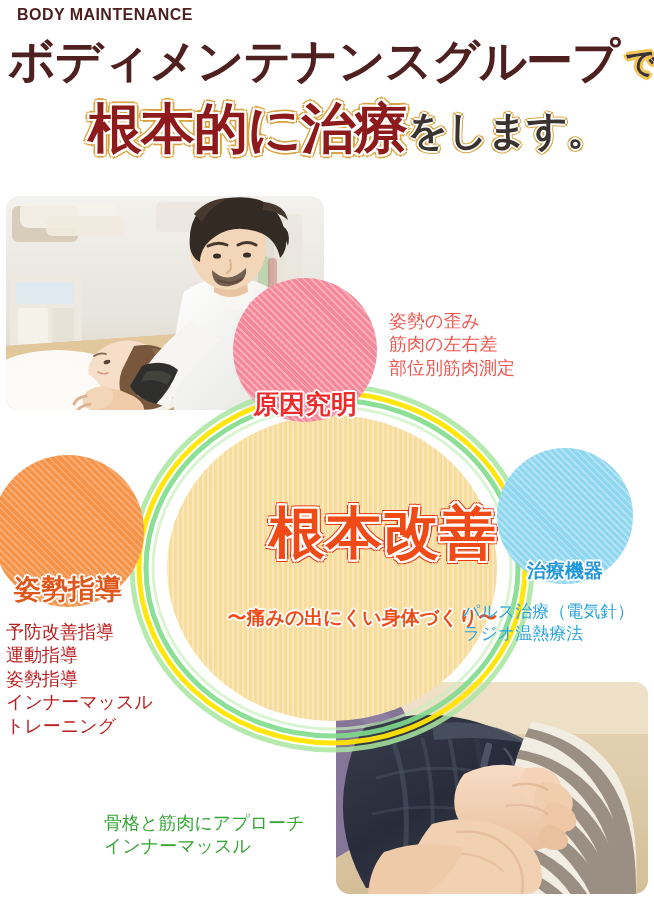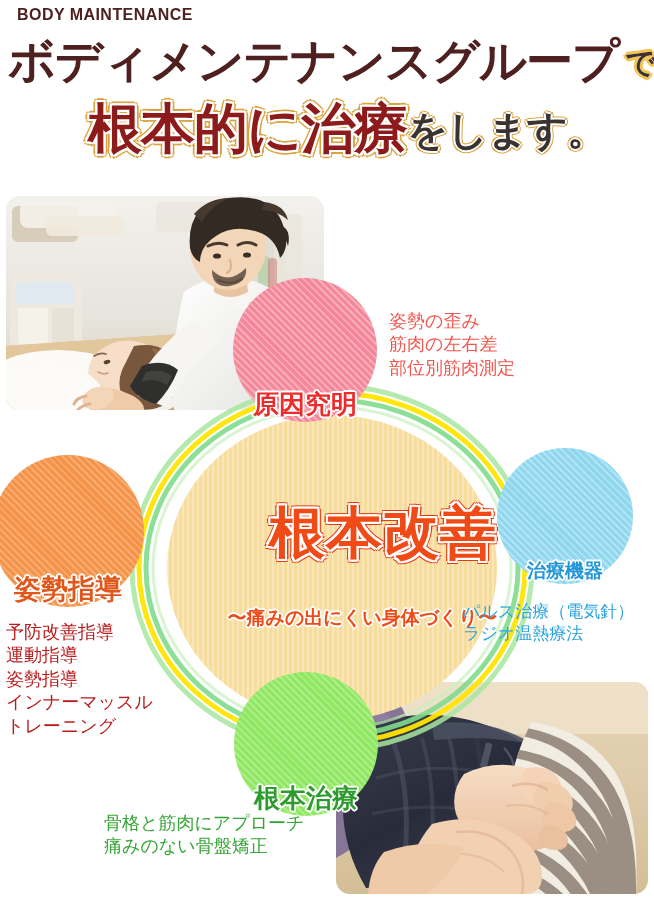--- a/index.html
+++ b/index.html
@@ -371,30 +371,27 @@
   </div>
 
   <div class="circ c-orange">
     <span class="lbl">姿勢指導</span>
   </div>
 
   <div class="circ c-blue">
     <span class="lbl">治療機器</span>
   </div>
 
-  <div class="circ c-green">
-    <span class="lbl">根本治療</span>
-  </div>
 
   <div class="dtl dtl-pink">姿勢の歪み
 筋肉の左右差
 部位別筋肉測定</div>
   <div class="dtl dtl-orange">予防改善指導
 運動指導
 姿勢指導
 インナーマッスル
 トレーニング</div>
   <div class="dtl dtl-blue">パルス治療（電気針）
 ラジオ温熱療法</div>
   <div class="dtl dtl-green">骨格と筋肉にアプローチ
-痛みのない骨盤矯正</div>
+インナーマッスル</div>
 
 </div>
 
 </body></html>

